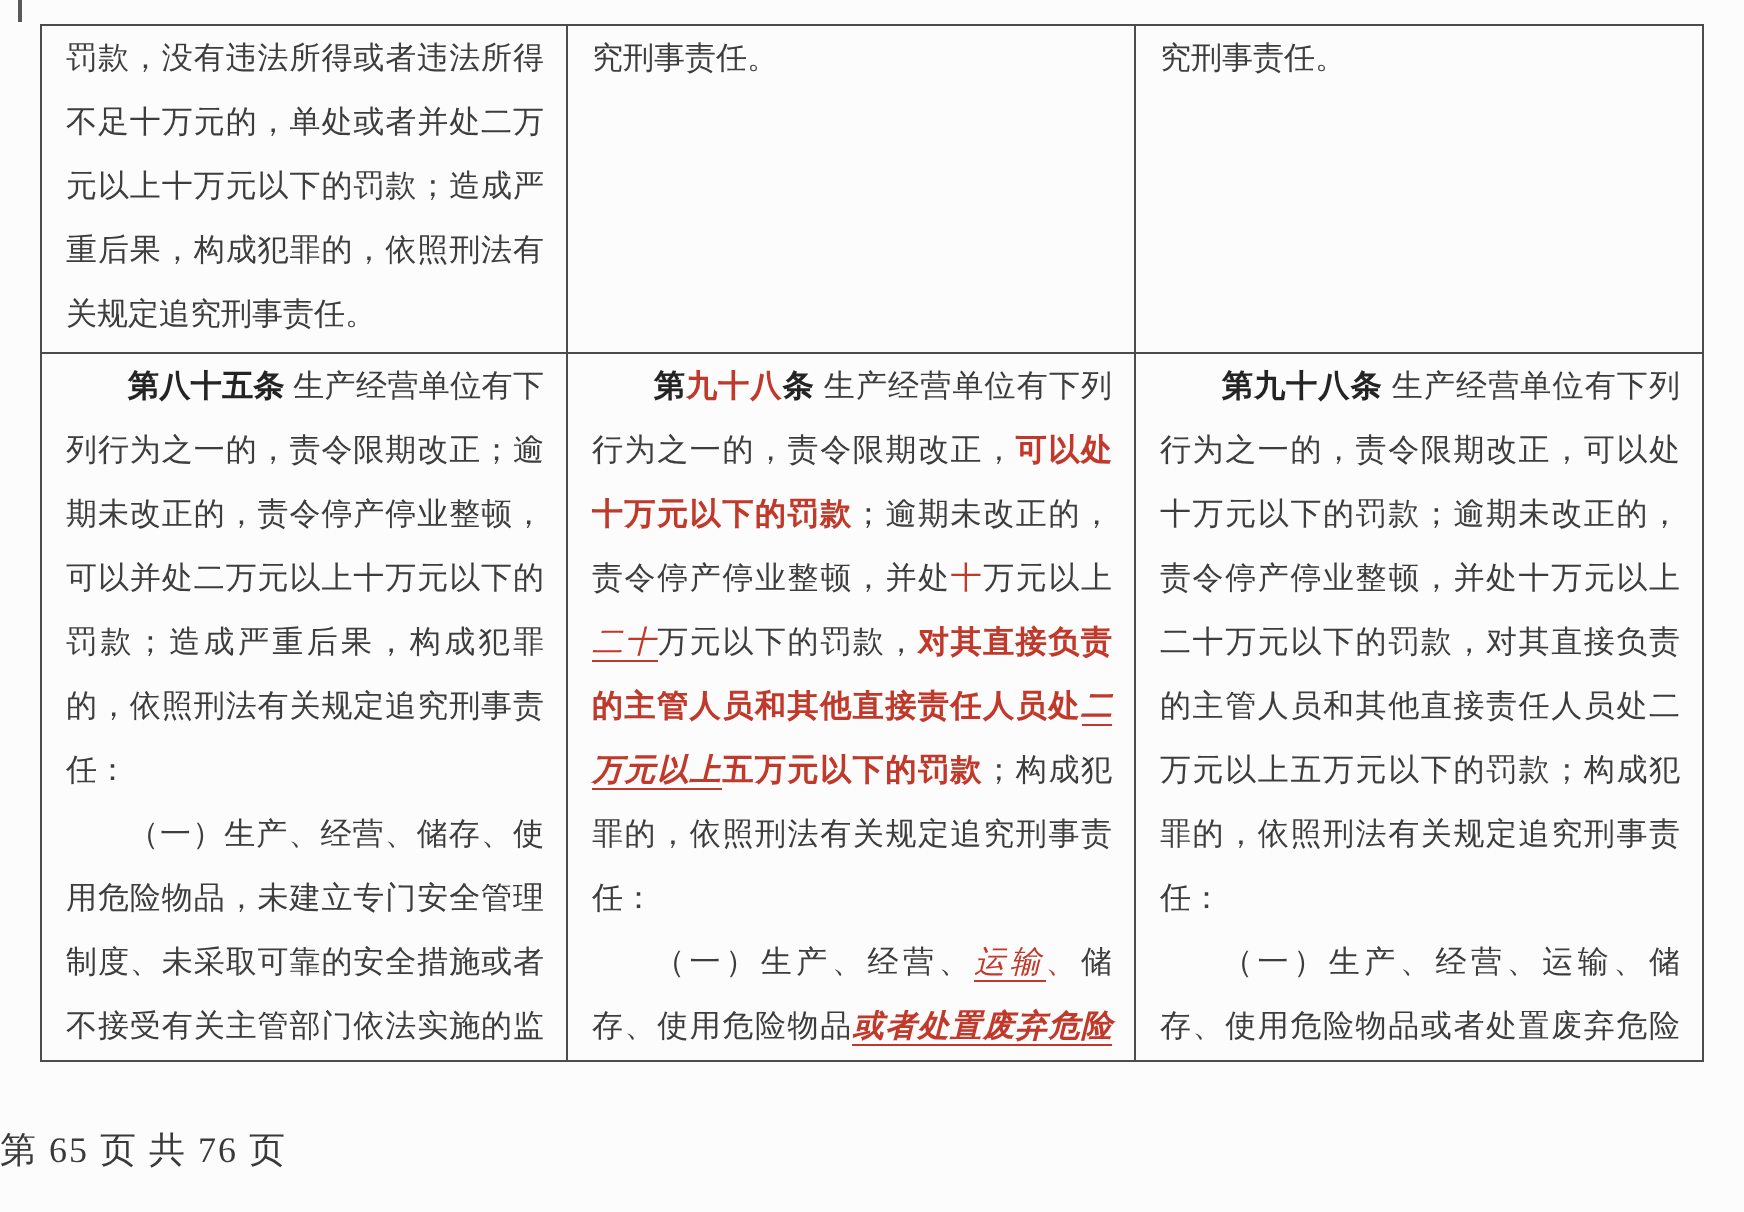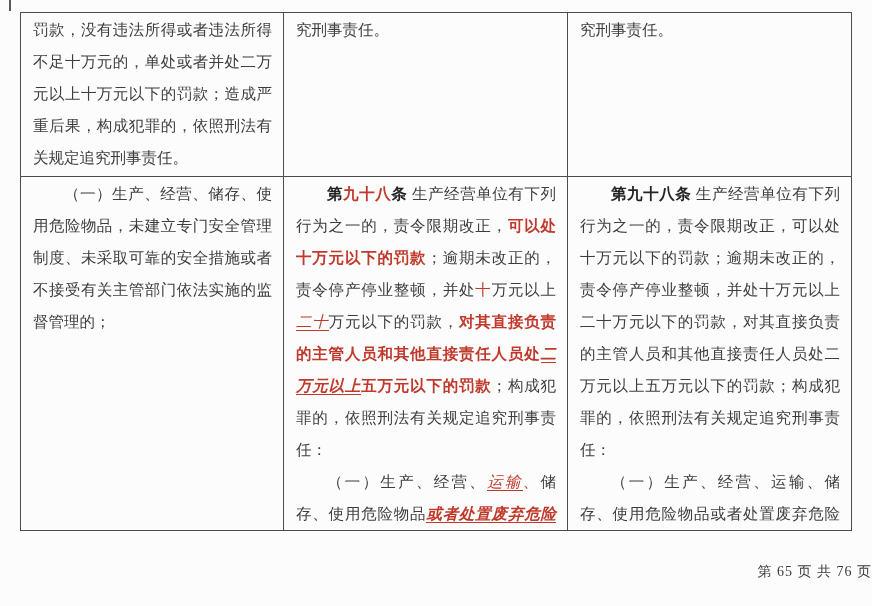--- a/index.html
+++ b/index.html
@@ -44,22 +44,22 @@
     text-justify: inter-ideograph;
     word-break: break-all;
   }
   .para.indent { text-indent: 2em; }
   .red { color: var(--red, #c0392b); }
   .bold { font-weight: 700; }
   .bold:not(.red) { color: #242424; }
   .u { border-bottom: 1.6px solid var(--red, #c0392b); font-style: italic; }
   .footer {
     position: absolute; left: 0; top: 563px;
-    width: 100%; text-align: right;
-    font-size: 14px; color: #3a3a3a;
+    width: 100%; text-align: left;
+    font-size: 18px; color: #3a3a3a;
     letter-spacing: 1px;
   }
 </style>
 </head>
 <body style="--red: #c0392b; --text: #3d3d3d; --border: #4c4c4c;">
 
 <div class="page-cut-tick"></div>
 
 <div class="law-table">
   <div class="trow row-0">
@@ -68,20 +68,21 @@
       </div>
     <div class="tcell c1">
         <p class="para"><span>究刑事责任。</span></p>
       </div>
     <div class="tcell c2">
         <p class="para"><span>究刑事责任。</span></p>
       </div>
   </div>
   <div class="trow row-1">
     <div class="tcell c0">
+        <p class="para indent"><span class="bold">第八十五条</span><span> 生产经营单位有下列行为之一的，责令限期改正；逾期未改正的，责令停产停业整顿，可以并处二万元以上十万元以下的罚款；造成严重后果，构成犯罪的，依照刑法有关规定追究刑事责任：</span></p>
         <p class="para indent"><span>（一）生产、经营、储存、使用危险物品，未建立专门安全管理制度、未采取可靠的安全措施或者不接受有关主管部门依法实施的监督管理的；</span></p>
       </div>
     <div class="tcell c1">
         <p class="para indent"><span class="bold">第</span><span class="red bold">九十八</span><span class="bold">条</span><span> 生产经营单位有下列行为之一的，责令限期改正，</span><span class="red bold">可以处十万元以下的罚款</span><span>；逾期未改正的，责令停产停业整顿，并处</span><span class="red">十</span><span>万元以上</span><span class="red u">二十</span><span>万元以下的罚款，</span><span class="red bold">对其直接负责的主管人员和其他直接责任人员处</span><span class="red bold u">二万元以上</span><span class="red bold">五万元以下的罚款</span><span>；构成犯罪的，依照刑法有关规定追究刑事责任：</span></p>
         <p class="para indent"><span>（一）生产、经营、</span><span class="red u">运输</span><span class="red">、</span><span>储存、使用危险物品</span><span class="red bold u">或者处置废弃危险物品</span></p>
       </div>
     <div class="tcell c2">
         <p class="para indent"><span class="bold">第九十八条</span><span> 生产经营单位有下列行为之一的，责令限期改正，可以处十万元以下的罚款；逾期未改正的，责令停产停业整顿，并处十万元以上二十万元以下的罚款，对其直接负责的主管人员和其他直接责任人员处二万元以上五万元以下的罚款；构成犯罪的，依照刑法有关规定追究刑事责任：</span></p>
         <p class="para indent"><span>（一）生产、经营、运输、储存、使用危险物品或者处置废弃危险物品，未建立专门安全管理制度、未采取可靠的安全</span></p>
       </div>

